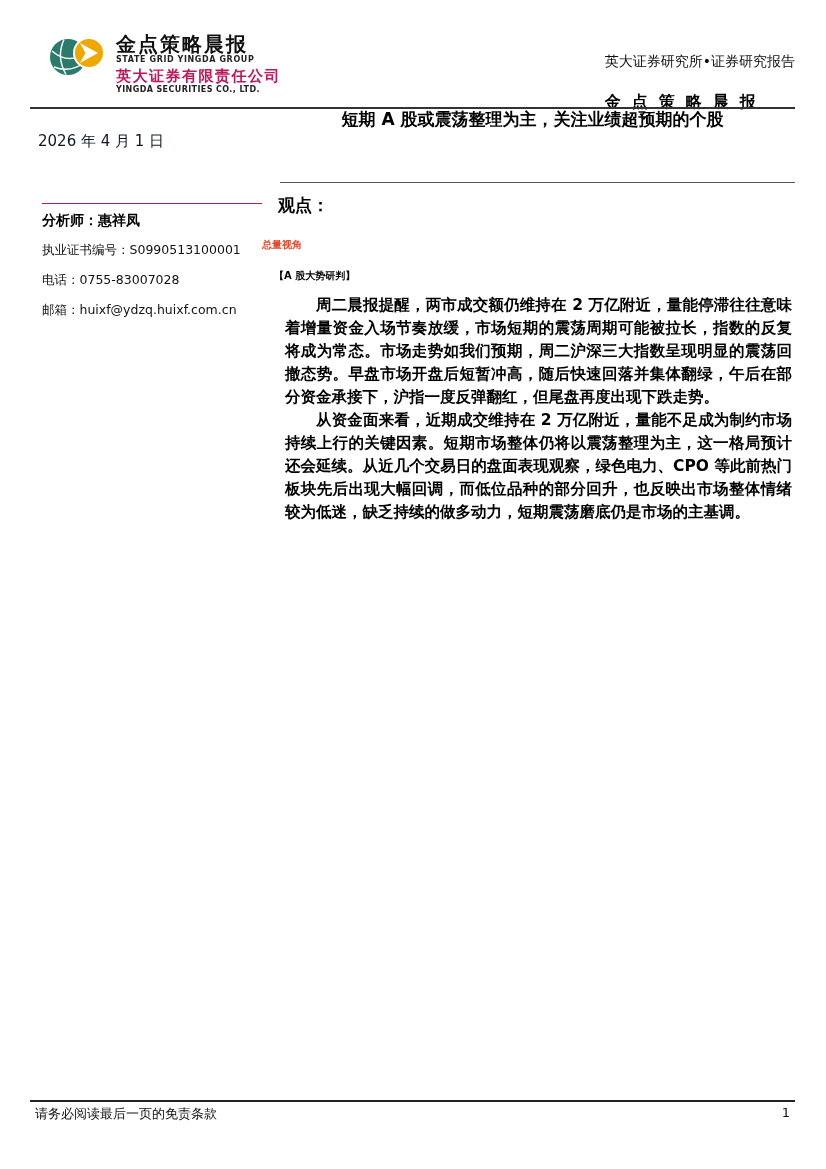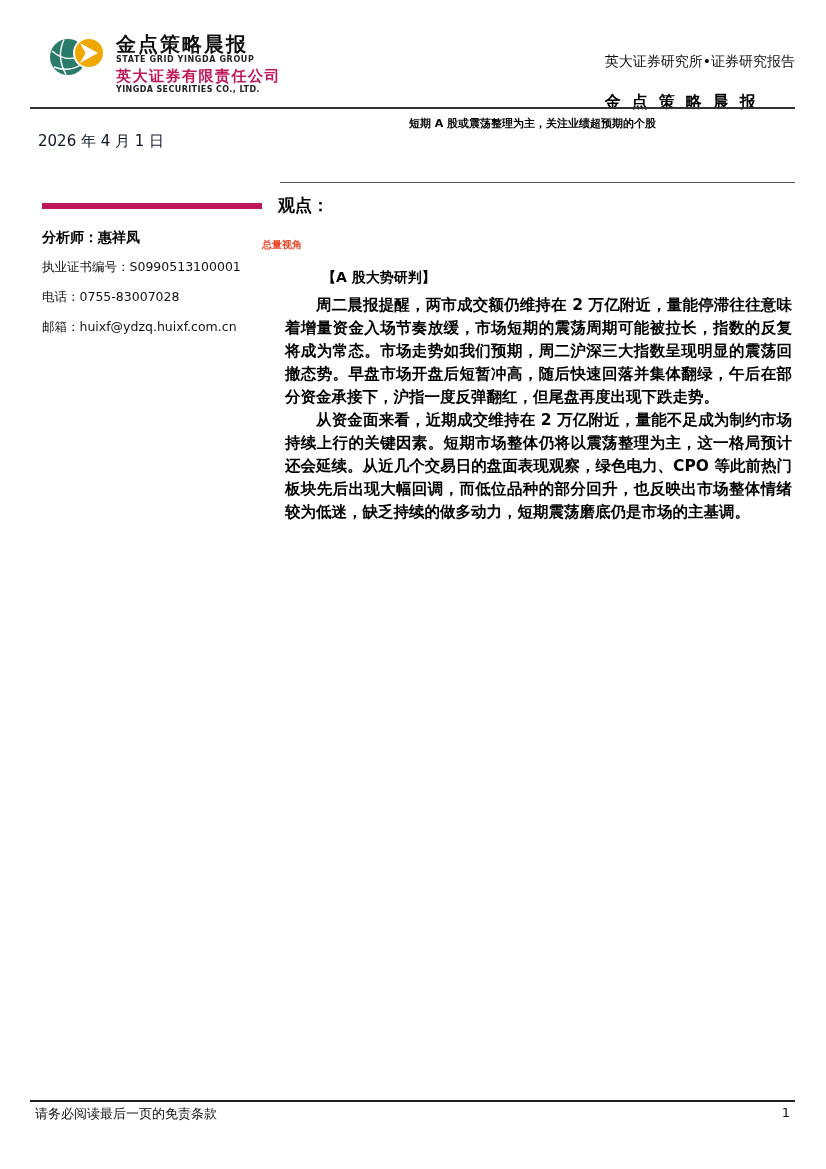--- a/index.html
+++ b/index.html
@@ -24,33 +24,33 @@
   .logo-en-sub  { font-size: 8px; font-weight: 700; letter-spacing: 0.4px; line-height: 10px; color: #222; }
 
   .header-right { position: absolute; right: 31px; top: 52px; }
   .hr-line1 { font-size: 14px; line-height: 18px; color: #111; }
   .hr-line2 { font-size: 16px; font-weight: 700; letter-spacing: 11px; margin-right: -11px; margin-top: 22px; color: #000; }
 
   .rule-header { position: absolute; left: 30px; top: 107px; width: 765px; border-top: 2px solid #333; }
 
   
   .report-date { position: absolute; left: 38px; top: 132px; font-size: 15px; color: #0f172a; }
-  .report-title { position: absolute; left: 270px; top: 116px; width: 525px; text-align: center;
-                  font-size: 11px; font-weight: 700; color: #000; }
+  .report-title { position: absolute; left: 270px; top: 108px; width: 525px; text-align: center;
+                  font-size: 17px; font-weight: 700; color: #000; }
 
   
-  .analyst-box { position: absolute; left: 42px; top: 203px; width: 220px; border-top: 6px solid #be185d; padding-top: 20px; }
+  .analyst-box { position: absolute; left: 42px; top: 203px; width: 220px; border-top: 1px solid #be185d; padding-top: 8px; }
   .analyst-name { font-size: 14px; font-weight: 700; margin-bottom: 12px; }
   .analyst-row  { font-size: 12.5px; margin-bottom: 13px; color: #111; }
 
   
   .rule-main { position: absolute; left: 280px; top: 182px; width: 515px; border-top: 1px solid #555; }
   .viewpoint-heading { position: absolute; left: 278px; top: 194px; font-size: 17px; font-weight: 700; }
   .section-heading   { position: absolute; left: 262px; top: 238px; font-size: 10px; font-weight: 700; color: #E8482B; }
-  .subsection-heading{ position: absolute; left: 274px; top: 269px; font-size: 14px; font-weight: 700; margin-left: 48px; }
+  .subsection-heading{ position: absolute; left: 274px; top: 269px; font-size: 10px; font-weight: 700; }
   .body-col { position: absolute; left: 272px; top: 294px; width: 520px; }
   .body-col p {
     font-size: 15.5px; font-weight: 700; line-height: 23px;
     text-align: justify; text-indent: 2em; color: #000; margin-left: 13px;
   }
 
   
   .rule-footer { position: absolute; left: 30px; top: 1100px; width: 765px; border-top: 2px solid #222; }
   .footer-disclaimer { position: absolute; left: 35px; top: 1105px; font-size: 13px; color: #111; }
   .footer-page { position: absolute; right: 36px; top: 1105px; font-size: 13px; color: #111; }

